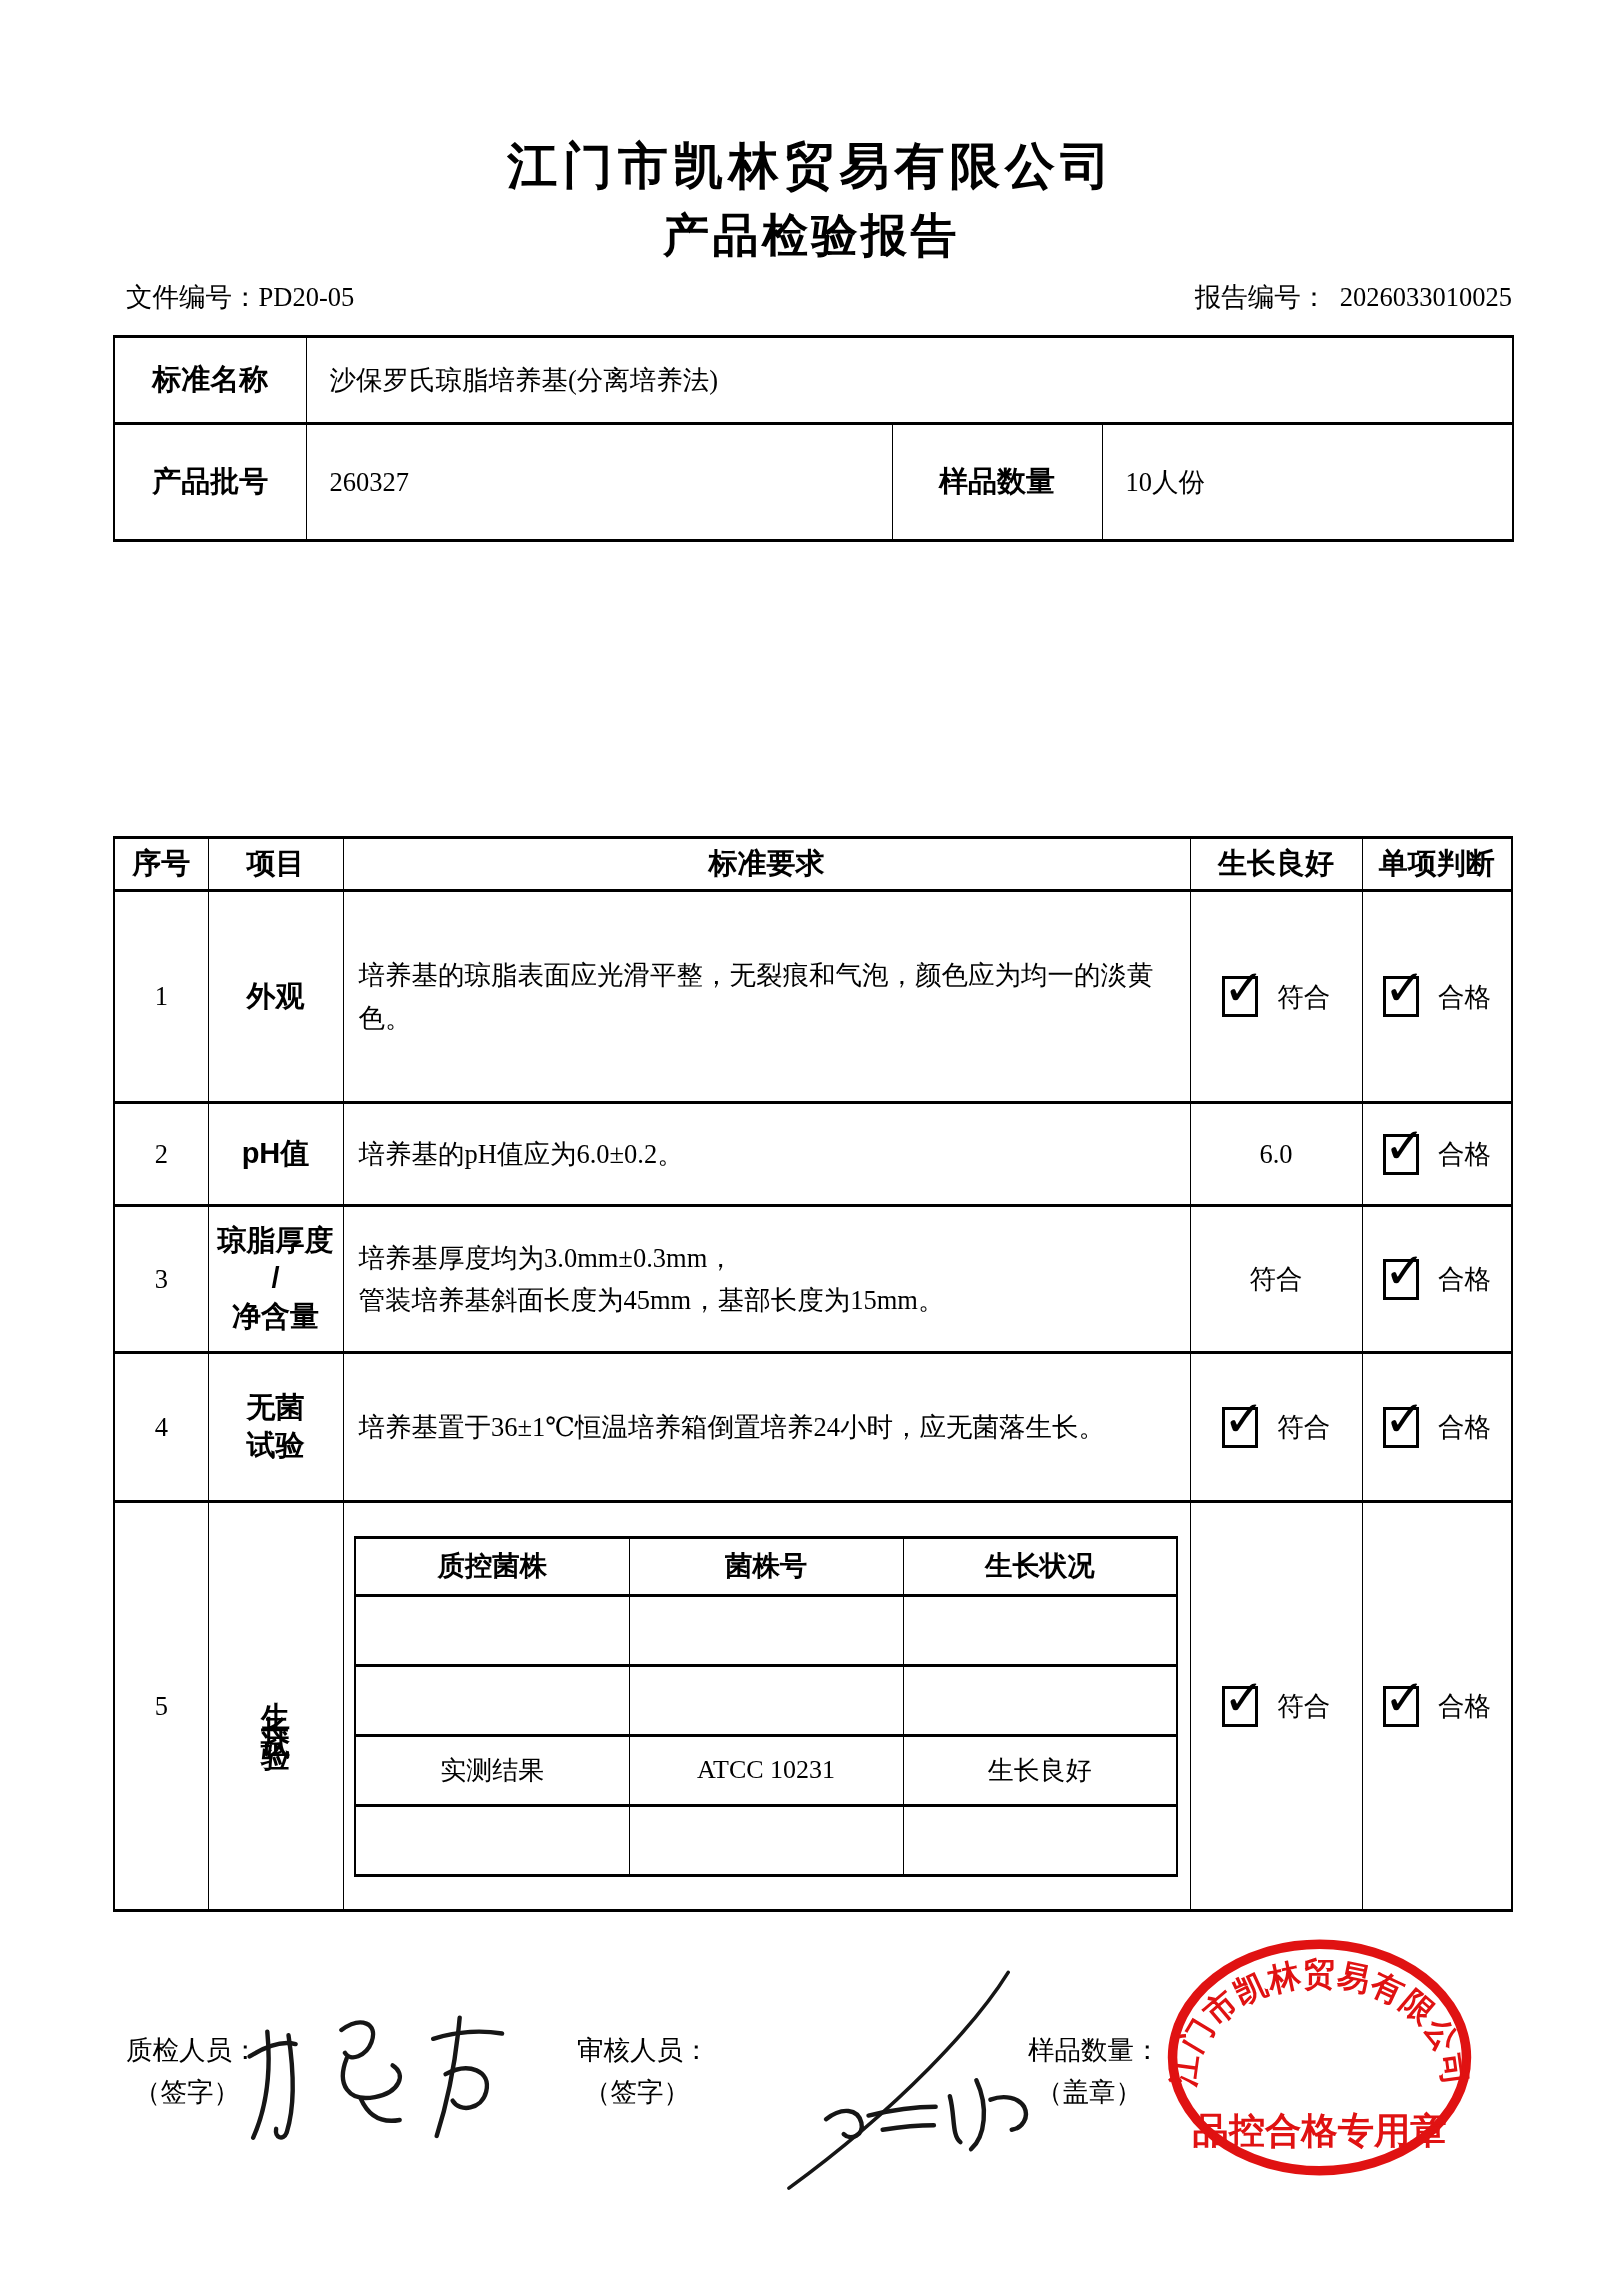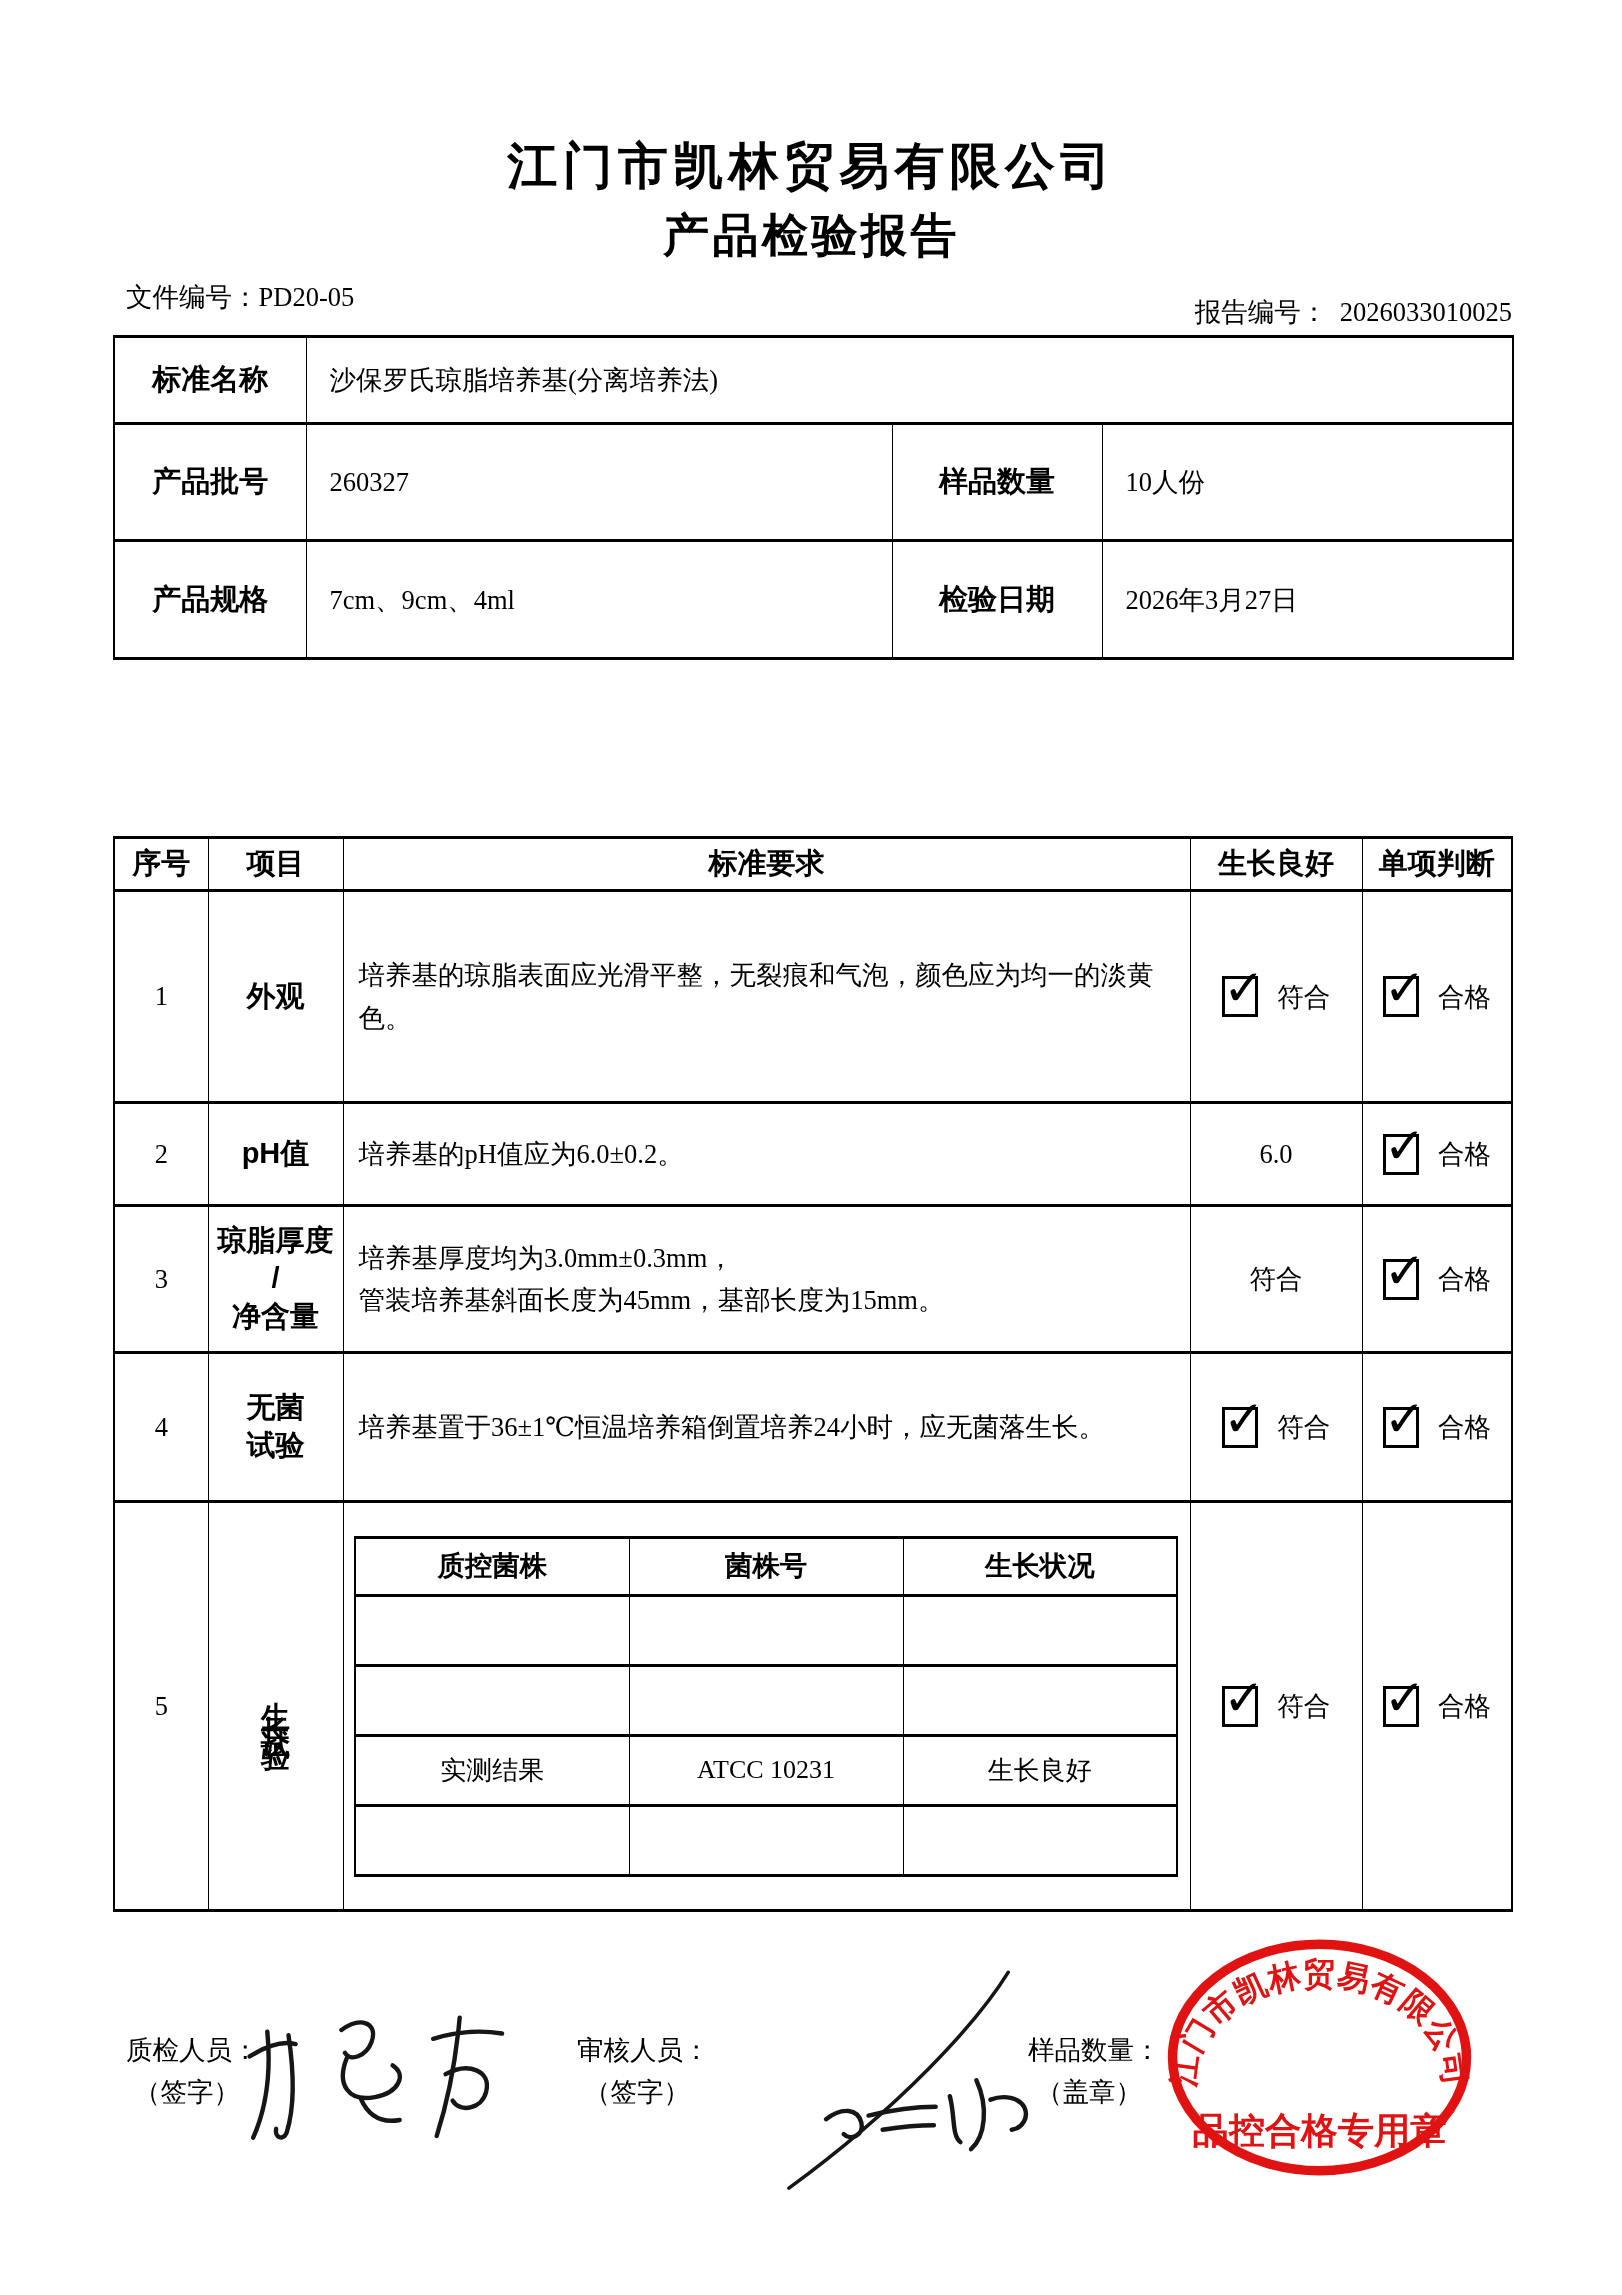--- a/index.html
+++ b/index.html
@@ -5,21 +5,21 @@
   html,body{margin:0;padding:0;background:#fff;}
   .page{position:relative;width:1623px;height:2295px;background:#fff;color:#000;
         font-family:"Liberation Serif","DejaVu Serif",serif;overflow:hidden;}
 
   .hdr{position:absolute;left:0;width:100%;text-align:center;font-weight:bold;}
   .title-company{top:133px;font-size:50px;letter-spacing:5.3px;}
   .title-report{top:205px;font-size:46px;letter-spacing:3.5px;}
   .numline{position:absolute;top:279px;font-size:26.5px;white-space:nowrap;}
   .numline .gap{display:inline-block;width:12.4px;}
   #docno{left:126px;}
-  #repno{right:111px;margin-top:15px;}
+  #repno{right:111px;}
 
   table{border-collapse:collapse;position:absolute;table-layout:fixed;}
   td,th{border-left:1.8px solid #000;border-right:1.8px solid #000;
         border-top:3.5px solid #000;border-bottom:3.5px solid #000;
         padding:0;vertical-align:middle;overflow:hidden;}
   table{border:2.7px solid #000;}
 
   .t1{left:113px;top:335px;width:1399px;}
   .t2{left:113px;top:836px;width:1399px;}
 
@@ -76,26 +76,20 @@
     <tbody>
         <tr style="height:87px">
       <td class="lbl">标准名称</td>
       <td class="val" colspan="3">沙保罗氏琼脂培养基(分离培养法)</td>
     </tr>
     <tr style="height:117px">
       <td class="lbl">产品批号</td>
       <td class="val">260327</td>
       <td class="lbl">样品数量</td>
       <td class="val">10人份</td>
-    </tr>
-    <tr style="height:118px">
-      <td class="lbl">产品规格</td>
-      <td class="val">7cm、9cm、4ml</td>
-      <td class="lbl">检验日期</td>
-      <td class="val">2026年3月27日</td>
     </tr>
   </tbody>
     </table>
 
   <table class="t2">
     <colgroup>
         <col style="width:94px">
         <col style="width:135px">
         <col style="width:847px">
         <col style="width:172px">

